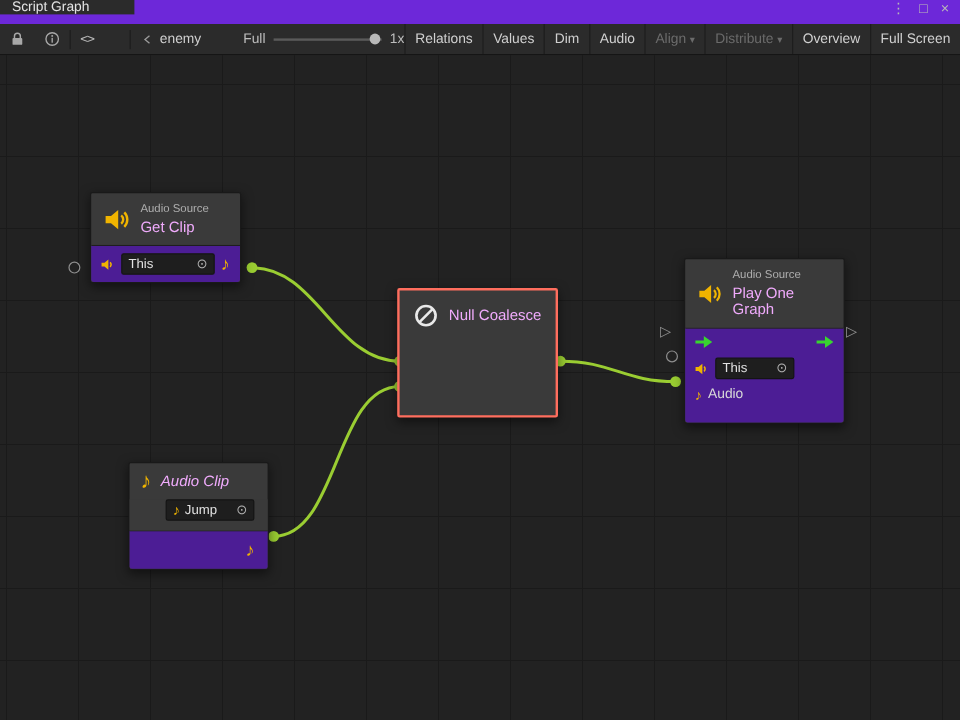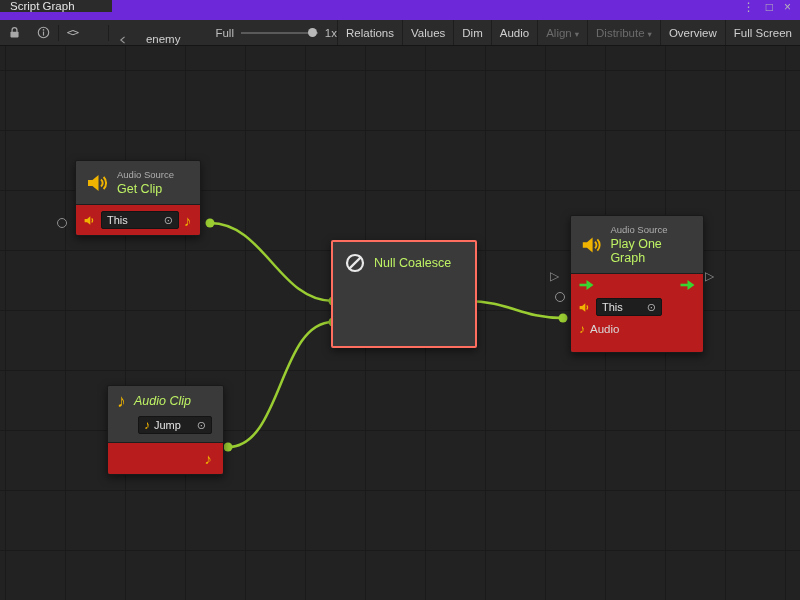--- a/index.html
+++ b/index.html
@@ -10,21 +10,21 @@
   
   .titlebar { height:20px; background:#6d28d9; display:flex; align-items:flex-start; }
   .tab { width:112px; background:#2b2b2b; color:#e4e4e4; font-size:11.5px; display:flex; align-items:center; padding:0 10px; }
   .win-controls { margin-left:auto; display:flex; align-items:center; gap:11px; padding:0 9px; color:#b8b8b8; font-size:12px; }
 
   
   .toolbar { height:26px; background:#2b2b2b; border-bottom:1px solid #151515; display:flex; align-items:center; font-size:11.5px; color:#c8c8c8; }
   .ticon { display:flex; align-items:center; justify-content:center; padding:0 8px; height:100%; }
   .sep { width:1px; height:16px; background:#1d1d1d; }
   .code-glyph { font-family:"DejaVu Sans Mono",monospace; font-size:11px; color:#b8b8b8; letter-spacing:-1px; }
-  .breadcrumb { display:flex; align-items:flex-end; gap:18px; padding:0 9px; height:100%; color:#d0d0d0; }
+  .breadcrumb { display:flex; align-items:center; gap:5px; padding:12px 9px; height:100%; color:#d0d0d0; }
   .zoom-label { margin-left:26px; color:#bdbdbd; }
   .slider { position:relative; width:92px; height:100%; margin:0 7px; display:flex; align-items:center; }
   .slider .track { width:100%; height:2px; background:#5a5a5a; }
   .slider .handle { position:absolute; right:1px; width:9px; height:9px; border-radius:50%; background:#b8b8b8; }
   .zoom-value { color:#bdbdbd; }
   .tb-buttons { margin-left:auto; display:flex; height:100%; }
   .btn { display:flex; align-items:center; gap:3px; padding:0 8px; border-left:1px solid #1d1d1d; height:100%; color:#d0d0d0; white-space:nowrap; }
   .btn.disabled { color:#6b6b6b; }
   .btn .arrow { font-size:8.5px; padding-top:2px; }
 
@@ -37,22 +37,22 @@
     background-size:60px 60px; background-position:5px 24px; }
   .wires { position:absolute; inset:0; width:800px; height:554px; }
   .wire { fill:none; stroke:#9acd32; stroke-width:2.5; }
 
   
   .node { position:absolute; background:#3a3a3a; border:1px solid #191919; border-radius:2px;
           box-shadow:0 3px 9px rgba(0,0,0,.5); color:#ddd; }
   .node.selected { border:2px solid #ff6e5e; }
   .node-header { display:flex; align-items:center; gap:8px; padding:8px 9px; }
   .titles .cat { font-size:9.5px; color:#aeaeae; margin-bottom:2px; }
-  .titles .title { font-size:12.5px; color:#bef264; }
-  .node-body { background:#b91c1c; border-top:1px solid #1e1e1e; padding:6px 7px; border-radius:0 0 2px 2px; }
+  .titles .title { font-size:12.5px; color:#f0abfc; }
+  .node-body { background:#4c1d95; border-top:1px solid #1e1e1e; padding:6px 7px; border-radius:0 0 2px 2px; }
   .row { display:flex; align-items:center; gap:5px; }
   .dropdown { display:flex; align-items:center; gap:4px; background:#1e1e1e; border:1px solid #141414;
               border-radius:2px; padding:2px 5px; font-size:11px; color:#e2e2e2; }
   .dropdown .tgt { margin-left:auto; color:#b2b2b2; font-size:11px; line-height:11px; }
   .note { color:#f0b400; font-size:15px; line-height:15px; font-weight:bold; }
   .note.small { font-size:12px; line-height:12px; }
 
   
   .nc-rows { padding:6px 0 12px; }
   .nc-row { display:flex; align-items:center; gap:9px; padding:4px 10px; font-size:11.5px; color:#d8d8d8; position:relative; }
@@ -183,21 +183,21 @@
           <span class="dropdown" style="width:78px;">
             <span>This</span>
             <span class="tgt">⊙</span>
           </span>
           <span class="note">♪</span>
         </div>
       </div>
     </div>
     <span class="port-hollow" style="left:57px; top:172px;"></span>
 
-    <div class="node selected" style="left:331px; top:194px; width:146px; height:108px;">
+    <div class="node selected" style="left:331px; top:194px; width:134px; height:108px;">
       <div class="node-header" style="padding:10px 11px;">
         <svg width="22" height="22" viewBox="0 0 22 22">
             <circle cx="11" cy="11" r="8" stroke="#e9e9e9" stroke-width="2.2" fill="none"></circle>
             <line x1="5.6" y1="16.4" x2="16.4" y2="5.6" stroke="#e9e9e9" stroke-width="2.2"></line>
           </svg>
         <span class="titles">
           <span class="title" style="display:block;">Null Coalesce</span>
         </span>
       </div>
     </div>

